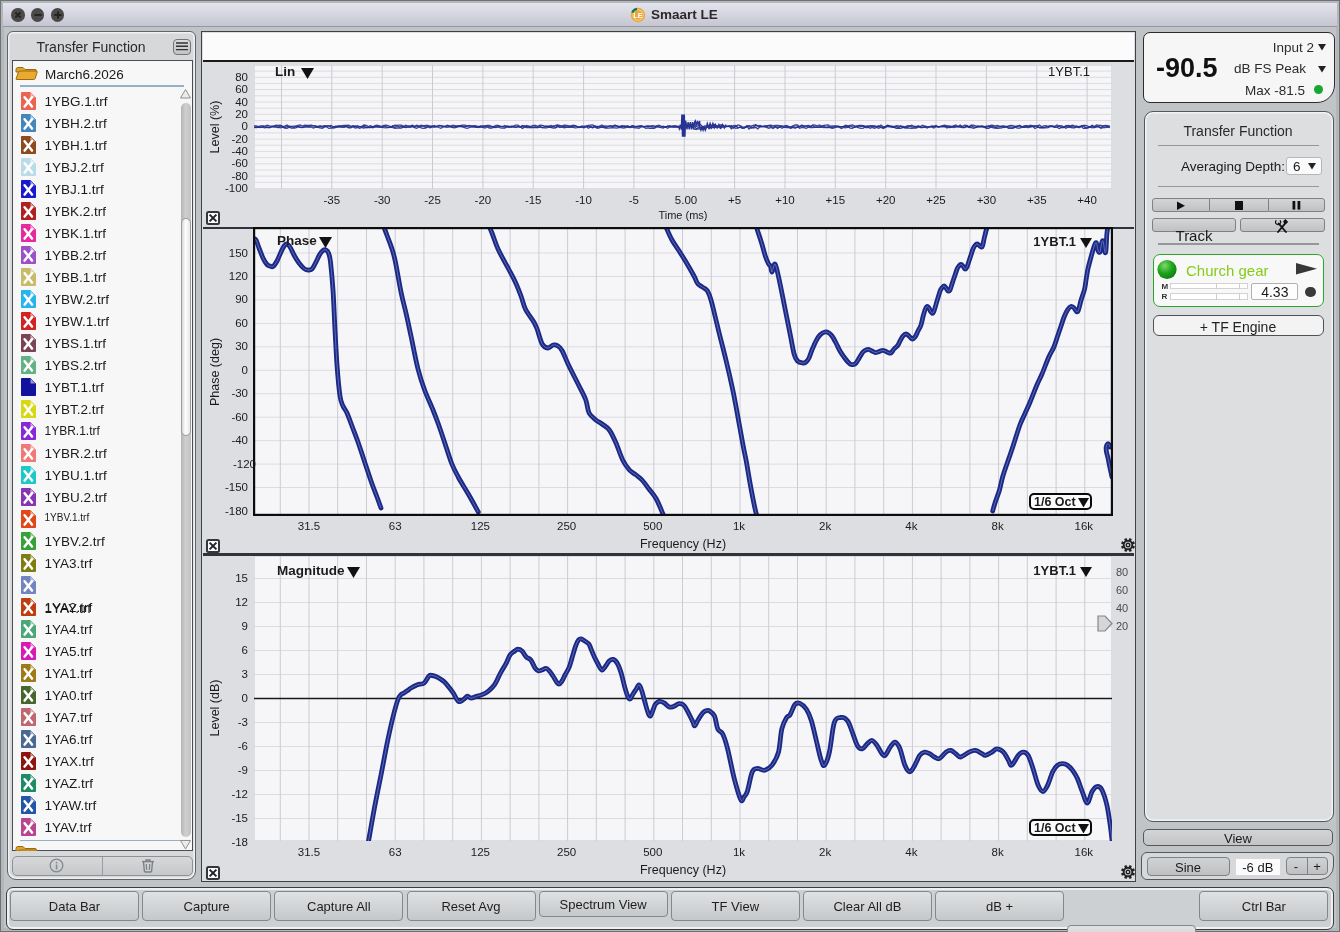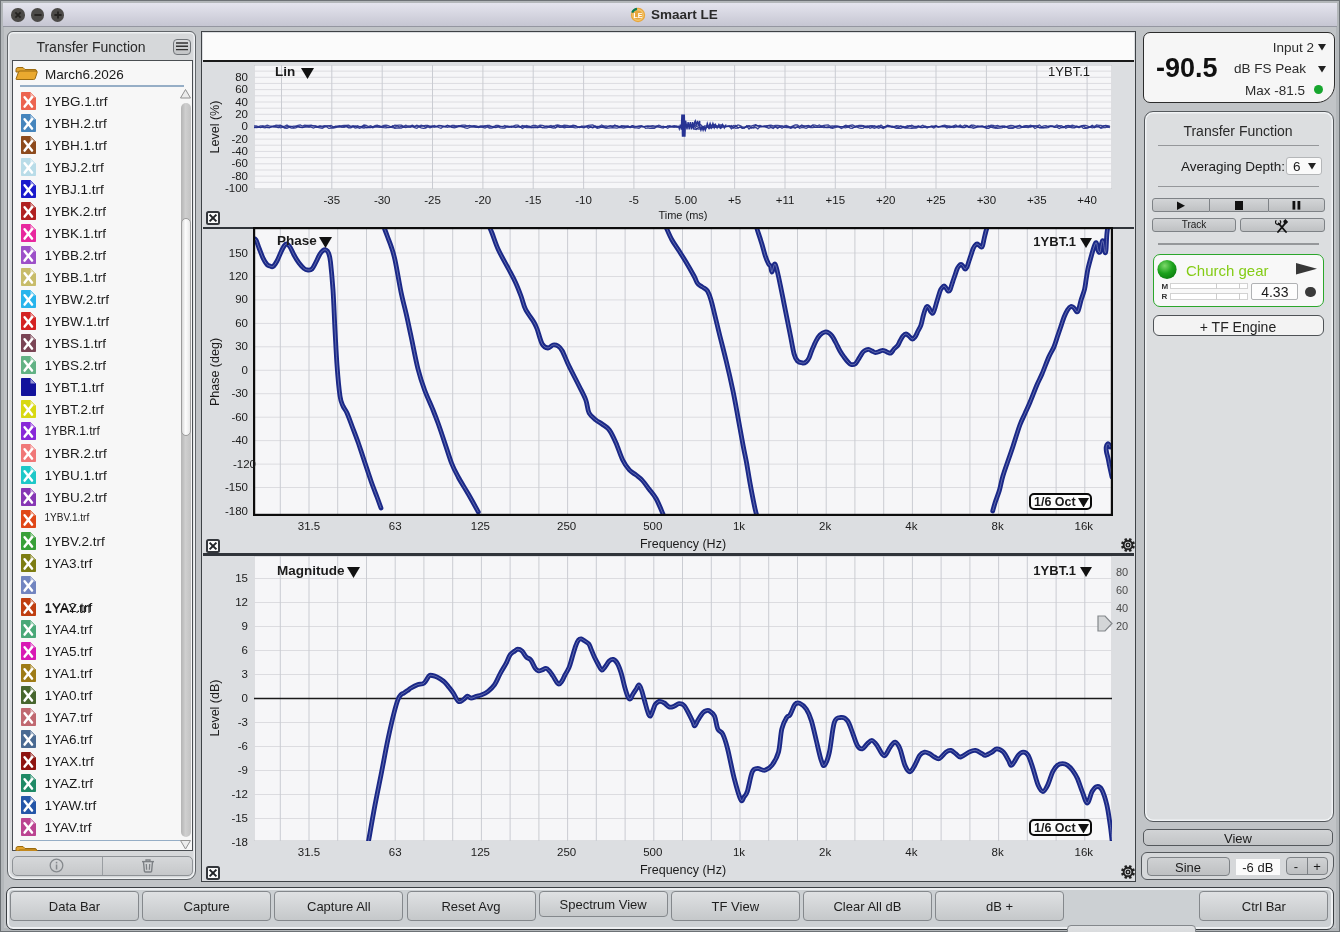--- a/index.html
+++ b/index.html
@@ -445,21 +445,21 @@
 <div class="t r" style="left:248px;top:182.0px;font-size:11.5px">-100</div>
 <div class="t c" style="left:331.8px;top:193.5px;font-size:11.5px">-35</div>
 <div class="t c" style="left:382.2px;top:193.5px;font-size:11.5px">-30</div>
 <div class="t c" style="left:432.5px;top:193.5px;font-size:11.5px">-25</div>
 <div class="t c" style="left:482.9px;top:193.5px;font-size:11.5px">-20</div>
 <div class="t c" style="left:533.2px;top:193.5px;font-size:11.5px">-15</div>
 <div class="t c" style="left:583.6px;top:193.5px;font-size:11.5px">-10</div>
 <div class="t c" style="left:633.9px;top:193.5px;font-size:11.5px">-5</div>
 <div class="t c" style="left:686px;top:193.5px;font-size:11.5px">5.00</div>
 <div class="t c" style="left:734.6px;top:193.5px;font-size:11.5px">+5</div>
-<div class="t c" style="left:785.0px;top:193.5px;font-size:11.5px">+11</div>
+<div class="t c" style="left:785.0px;top:193.5px;font-size:11.5px">+10</div>
 <div class="t c" style="left:835.3px;top:193.5px;font-size:11.5px">+15</div>
 <div class="t c" style="left:885.7px;top:193.5px;font-size:11.5px">+20</div>
 <div class="t c" style="left:936.0px;top:193.5px;font-size:11.5px">+25</div>
 <div class="t c" style="left:986.4px;top:193.5px;font-size:11.5px">+30</div>
 <div class="t c" style="left:1036.8px;top:193.5px;font-size:11.5px">+35</div>
 <div class="t c" style="left:1087.1px;top:193.5px;font-size:11.5px">+40</div>
 <div class="t c" style="left:683px;top:208.5px;font-size:11px">Time (ms)</div>
 <div class="t" style="left:215px;top:127px;font-size:12.5px;transform:translate(-50%,-50%) rotate(-90deg)">Level (%)</div>
 <div class="abs" style="left:206px;top:210.8px;width:14px;height:14px;border:2.2px solid #33363b;border-radius:2.5px;background:#fafafa">
     <svg width="10" height="10" style="display:block">
@@ -608,21 +608,21 @@
 <div class="abs" style="left:1267.7px;top:198px;width:57.6px;height:14.2px;background:linear-gradient(#d3d5d7,#bfc1c3);border:1.2px solid #7e8286;border-radius:0 3px 3px 0"></div>
 <svg class="abs" style="left:1176px;top:200.5px" width="10" height="10">
     <polygon points="1,0.5 9,4.8 1,9.1" fill="#111"></polygon>
   </svg>
 <div class="abs" style="left:1234.5px;top:201px;width:8.6px;height:8.6px;background:#111"></div>
 <svg class="abs" style="left:1292px;top:201px" width="9" height="9">
     <rect x="0.5" y="0" width="2.8" height="8.6" fill="#111"></rect>
     <rect x="5.5" y="0" width="2.8" height="8.6" fill="#111"></rect>
   </svg>
 <div class="abs" style="left:1152.4px;top:218px;width:83.4px;height:14.4px;background:linear-gradient(#d3d5d7,#bfc1c3);border:1.2px solid #7e8286;border-radius:3px;"></div>
-<div class="t c" style="left:1194px;top:219px;font-size:10px">Track</div>
+<div class="t c" style="left:1194px;top:227px;font-size:15px">Track</div>
 <div class="abs" style="left:1239.7px;top:218px;width:85.6px;height:14.4px;background:linear-gradient(#d3d5d7,#bfc1c3);border:1.2px solid #7e8286;border-radius:3px;"></div>
 <svg class="abs" style="left:1275px;top:218.5px" width="14" height="14">
     <path d="M3,13 L10.2,4.4" stroke="#111" stroke-width="1.8" stroke-linecap="round"></path>
     <path d="M11,13 L3.6,4.4" stroke="#111" stroke-width="1.8" stroke-linecap="round"></path>
     <path d="M0.9,0.9 a3.1,3.1 0 1,0 4.4,0 l-0.9,0.9 a1.9,1.9 0 1,1 -2.6,0 z" fill="#111"></path>
     <path d="M8.6,1 L12.6,1 L12.6,4.2 L8.6,4.2 Z" fill="#111" transform="rotate(47 10.6 2.6)"></path>
     <path d="M9.2,4.5 L11.6,2.1" stroke="#111" stroke-width="2.4"></path>
   </svg>
 <div class="abs" style="left:1158px;top:243px;width:161px;height:1.8px;background:#95979a"></div>
 <div class="abs" style="left:1153px;top:254px;width:171px;height:53px;background:#f8f8f8;border:1.8px solid #2ba62b;border-radius:7px"></div>

